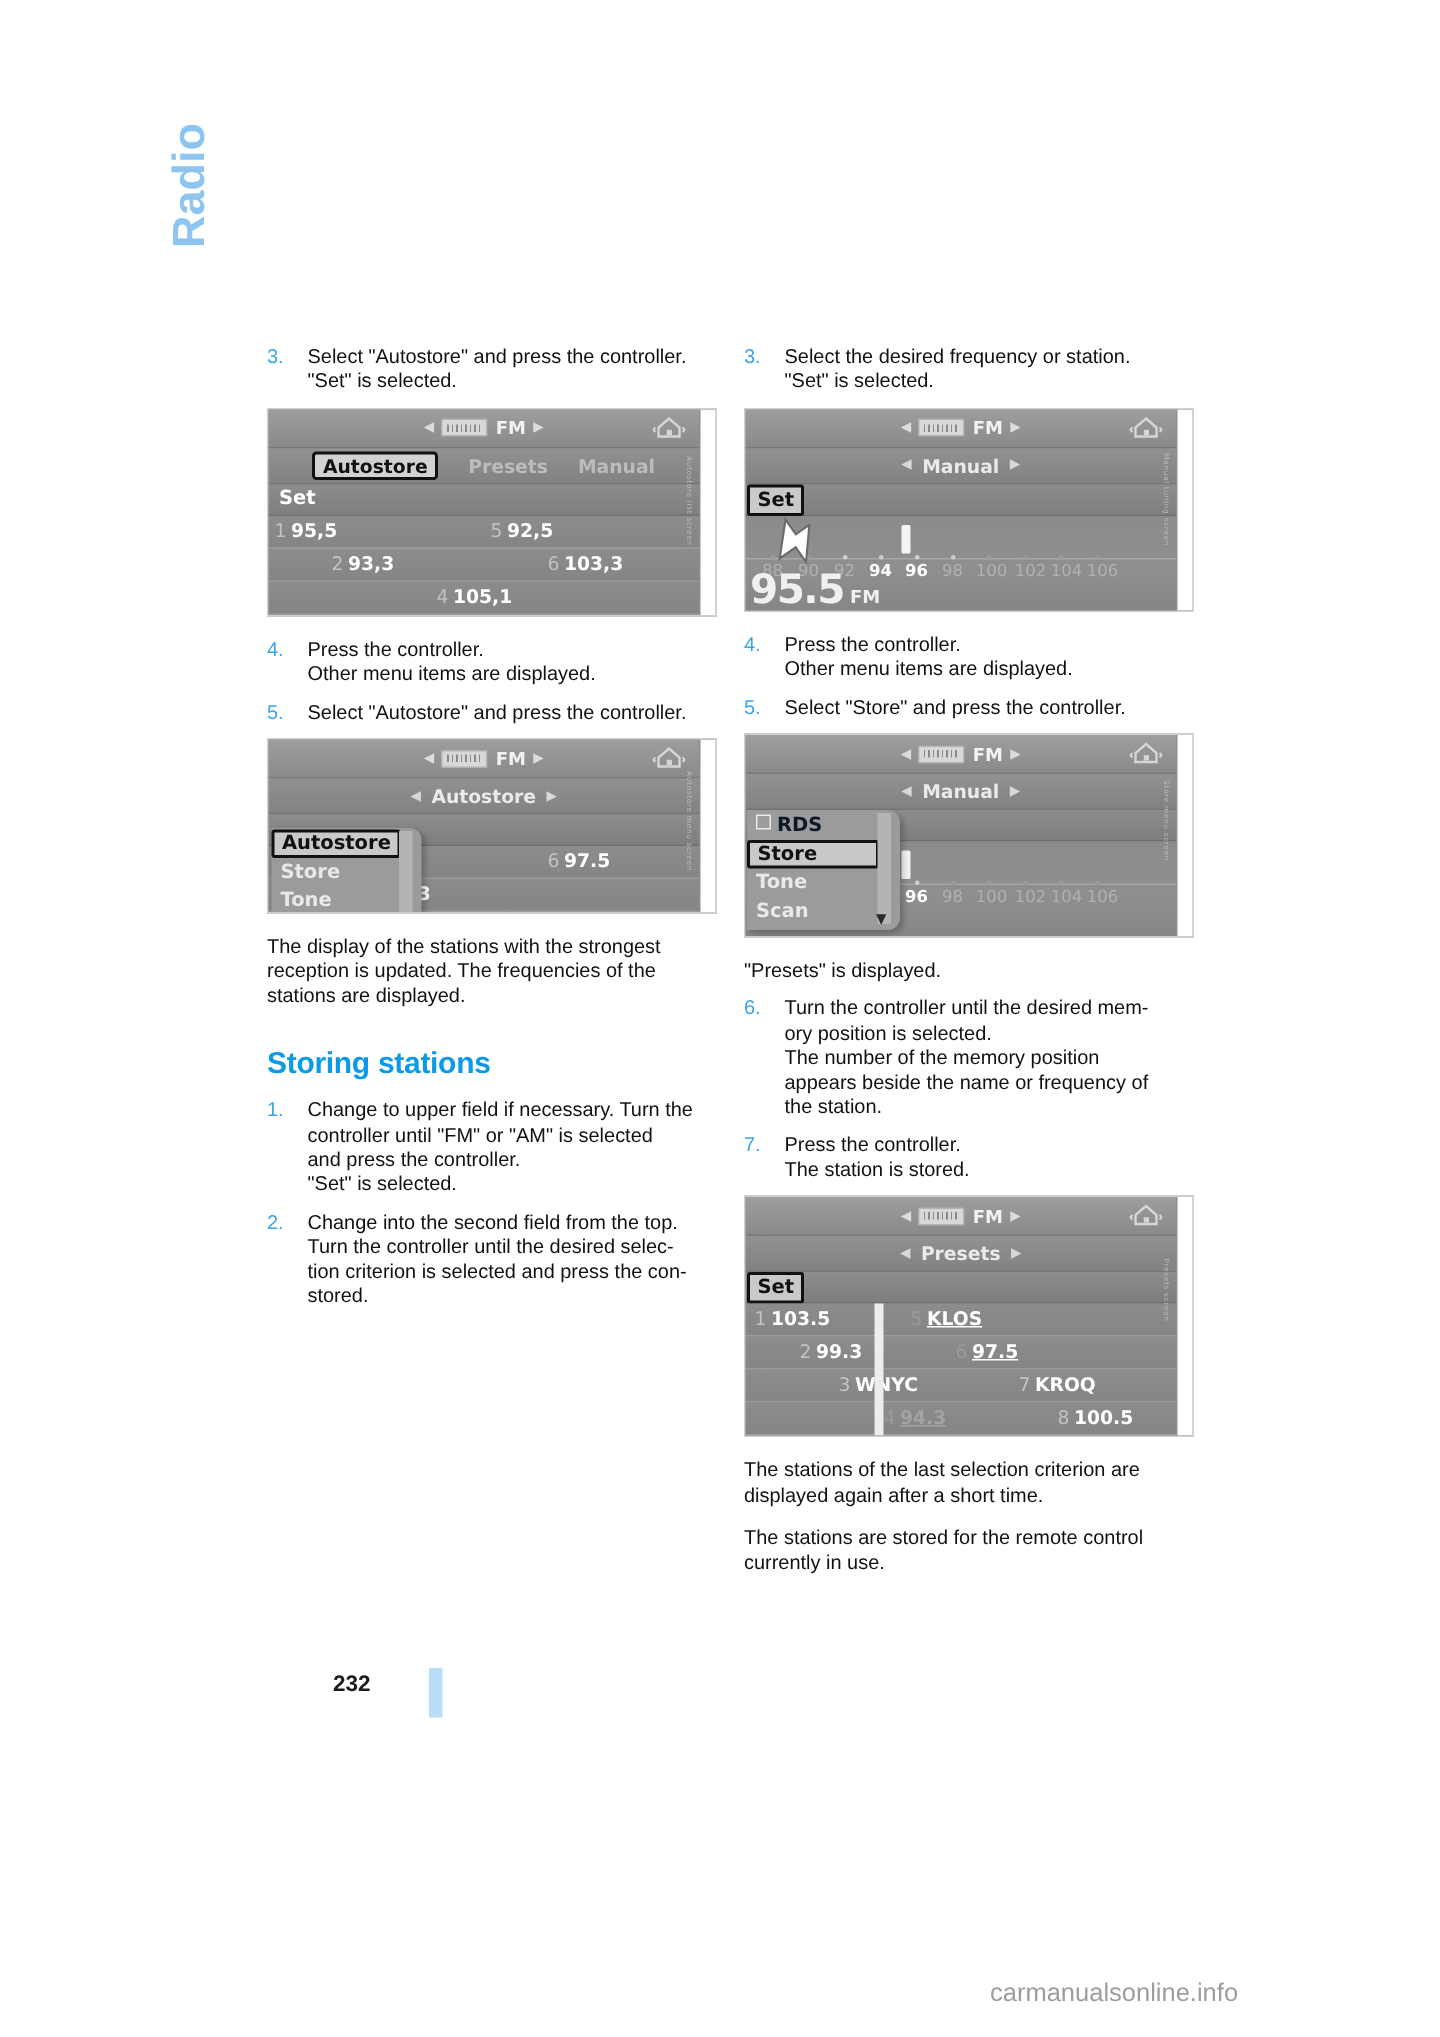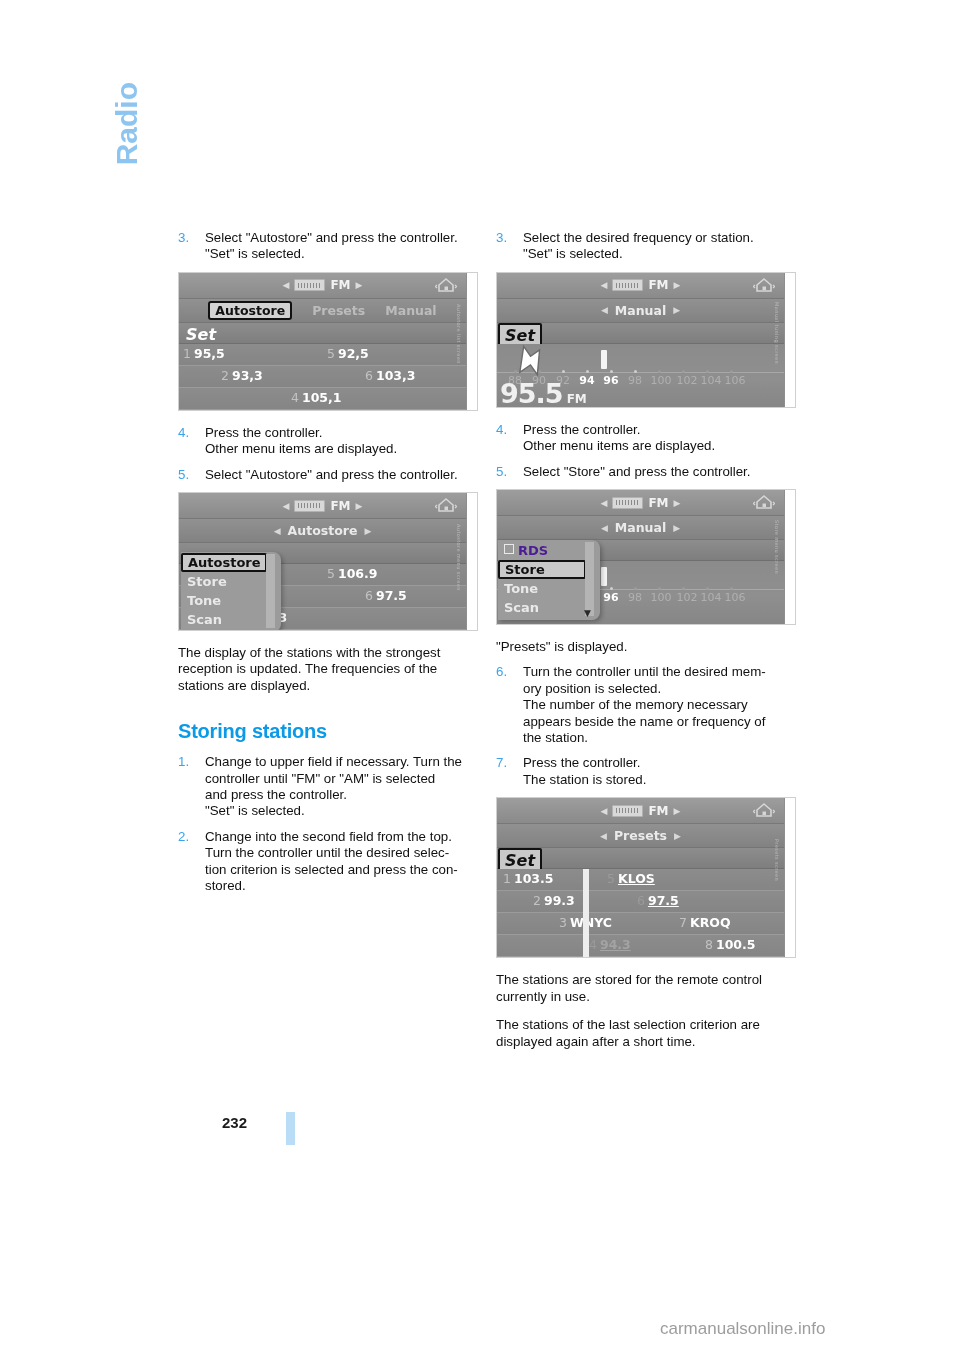--- a/index.html
+++ b/index.html
@@ -92,21 +92,21 @@
   }
   .menubar .c{display:inline-flex;gap:7px;align-items:center;}
   .menubar .c .arrow{font-size:9px;color:#d8d8d8;}
 
   .setbar{
     height:20px;background:linear-gradient(#8d8d8d,#7e7e7e);
     border-bottom:1px solid #6f6f6f;position:relative;
   }
   .setbar .set{
     position:absolute;left:2px;top:1px;
-    color:#ffffff;font-size:16px;font-weight:bold;padding:1px 5px;font-style:italic;
+    color:#ffffff;font-size:13px;font-weight:bold;padding:1px 5px;
   }
   .setbar .set.boxed{
     color:#111;background:#c9c9c9;border:2px solid #111;border-radius:2px;
     top:0px;left:1px;
   }
 
   .rows{position:relative;}
   .prow{
     height:21px;border-bottom:1px solid #9b9b9b;
     background:linear-gradient(#8c8c8c,#858585);position:relative;
@@ -121,21 +121,21 @@
   .popup{
     position:absolute;left:2px;top:0px;width:100px;
     background:#9b9b9b;border-radius:0 8px 8px 0;
     box-shadow:2px 2px 4px rgba(0,0,0,.25);
     padding:1px 0 3px 0;z-index:5;
   }
   .popup .mi{
     font-size:13px;font-weight:bold;color:#e9e9e9;
     padding:1px 6px;height:17px;line-height:17px;white-space:nowrap;
   }
-  .popup .mi.chk{color:#4c1d95;}
+  .popup .mi.chk{color:#0f172a;}
   .popup .mi.sel{
     color:#111;background:#c9c9c9;border:2px solid #111;border-radius:2px;
     padding:0 5px;margin-right:14px;height:15px;line-height:15px;
   }
   .popup .scrollbar{
     position:absolute;right:6px;top:2px;width:9px;bottom:4px;background:#b4b4b4;
   }
   .popup .chkbox{
     display:inline-block;width:8px;height:8px;border:1.5px solid #e9e9e9;
     margin-right:4px;vertical-align:1px;
@@ -279,23 +279,20 @@
             <span class="arrow">◀</span>
             <span>Autostore</span>
             <span class="arrow">▶</span>
           </span>
         </div>
 
         <div class="setbar"></div>
 
         <div class="rows">
           <div class="prow">
-            <span class="r" style="left:148px"><span class="idx">5</span><span class="val">106.9</span></span>
-          </div>
-          <div class="prow">
             <span class="r" style="left:186px"><span class="idx">6</span><span class="val">97.5</span></span>
           </div>
           <div class="prow">
             <span class="l" style="left:86px"><span class="val">2.3</span></span>
           </div>
 
           <div class="popup" style="top:-12px">
             <div class="scrollbar"></div>
             <div class="mi sel">Autostore</div>
             <div class="mi">Store</div>
@@ -500,21 +497,21 @@
     </div>
 
     <p class="body" style="margin-bottom:9px">"Presets" is displayed.</p>
 
     <ul class="steps">
       <li class="step">
         <span class="num">6.</span>
         <span class="lines">
           <span>Turn the controller until the desired mem-</span>
           <span>ory position is selected.</span>
-          <span>The number of the memory necessary</span>
+          <span>The number of the memory position</span>
           <span>appears beside the name or frequency of</span>
           <span>the station.</span>
         </span>
       </li>
       <li class="step">
         <span class="num">7.</span>
         <span class="lines">
           <span>Press the controller.</span>
           <span>The station is stored.</span>
         </span>
@@ -569,20 +566,20 @@
             <span class="l dim" style="left:92px"><span class="idx">4</span><span class="val">94.3</span></span>
             <span class="r" style="left:208px"><span class="idx">8</span><span class="val">100.5</span></span>
           </div>
         </div>
       </div>
       <div class="sidecap">
           <i>Presets screen</i>
         </div>
     </div>
 
+    <p class="body">The stations of the last selection criterion are displayed again after a short time.</p>
     <p class="body">The stations are stored for the remote control currently in use.</p>
-    <p class="body">The stations of the last selection criterion are displayed again after a short time.</p>
   </div>
 
   <div class="pagenum">232</div>
   <div class="pagebar"></div>
   <div class="watermark">carmanualsonline.info</div>
 </div>
 
 </body></html>

